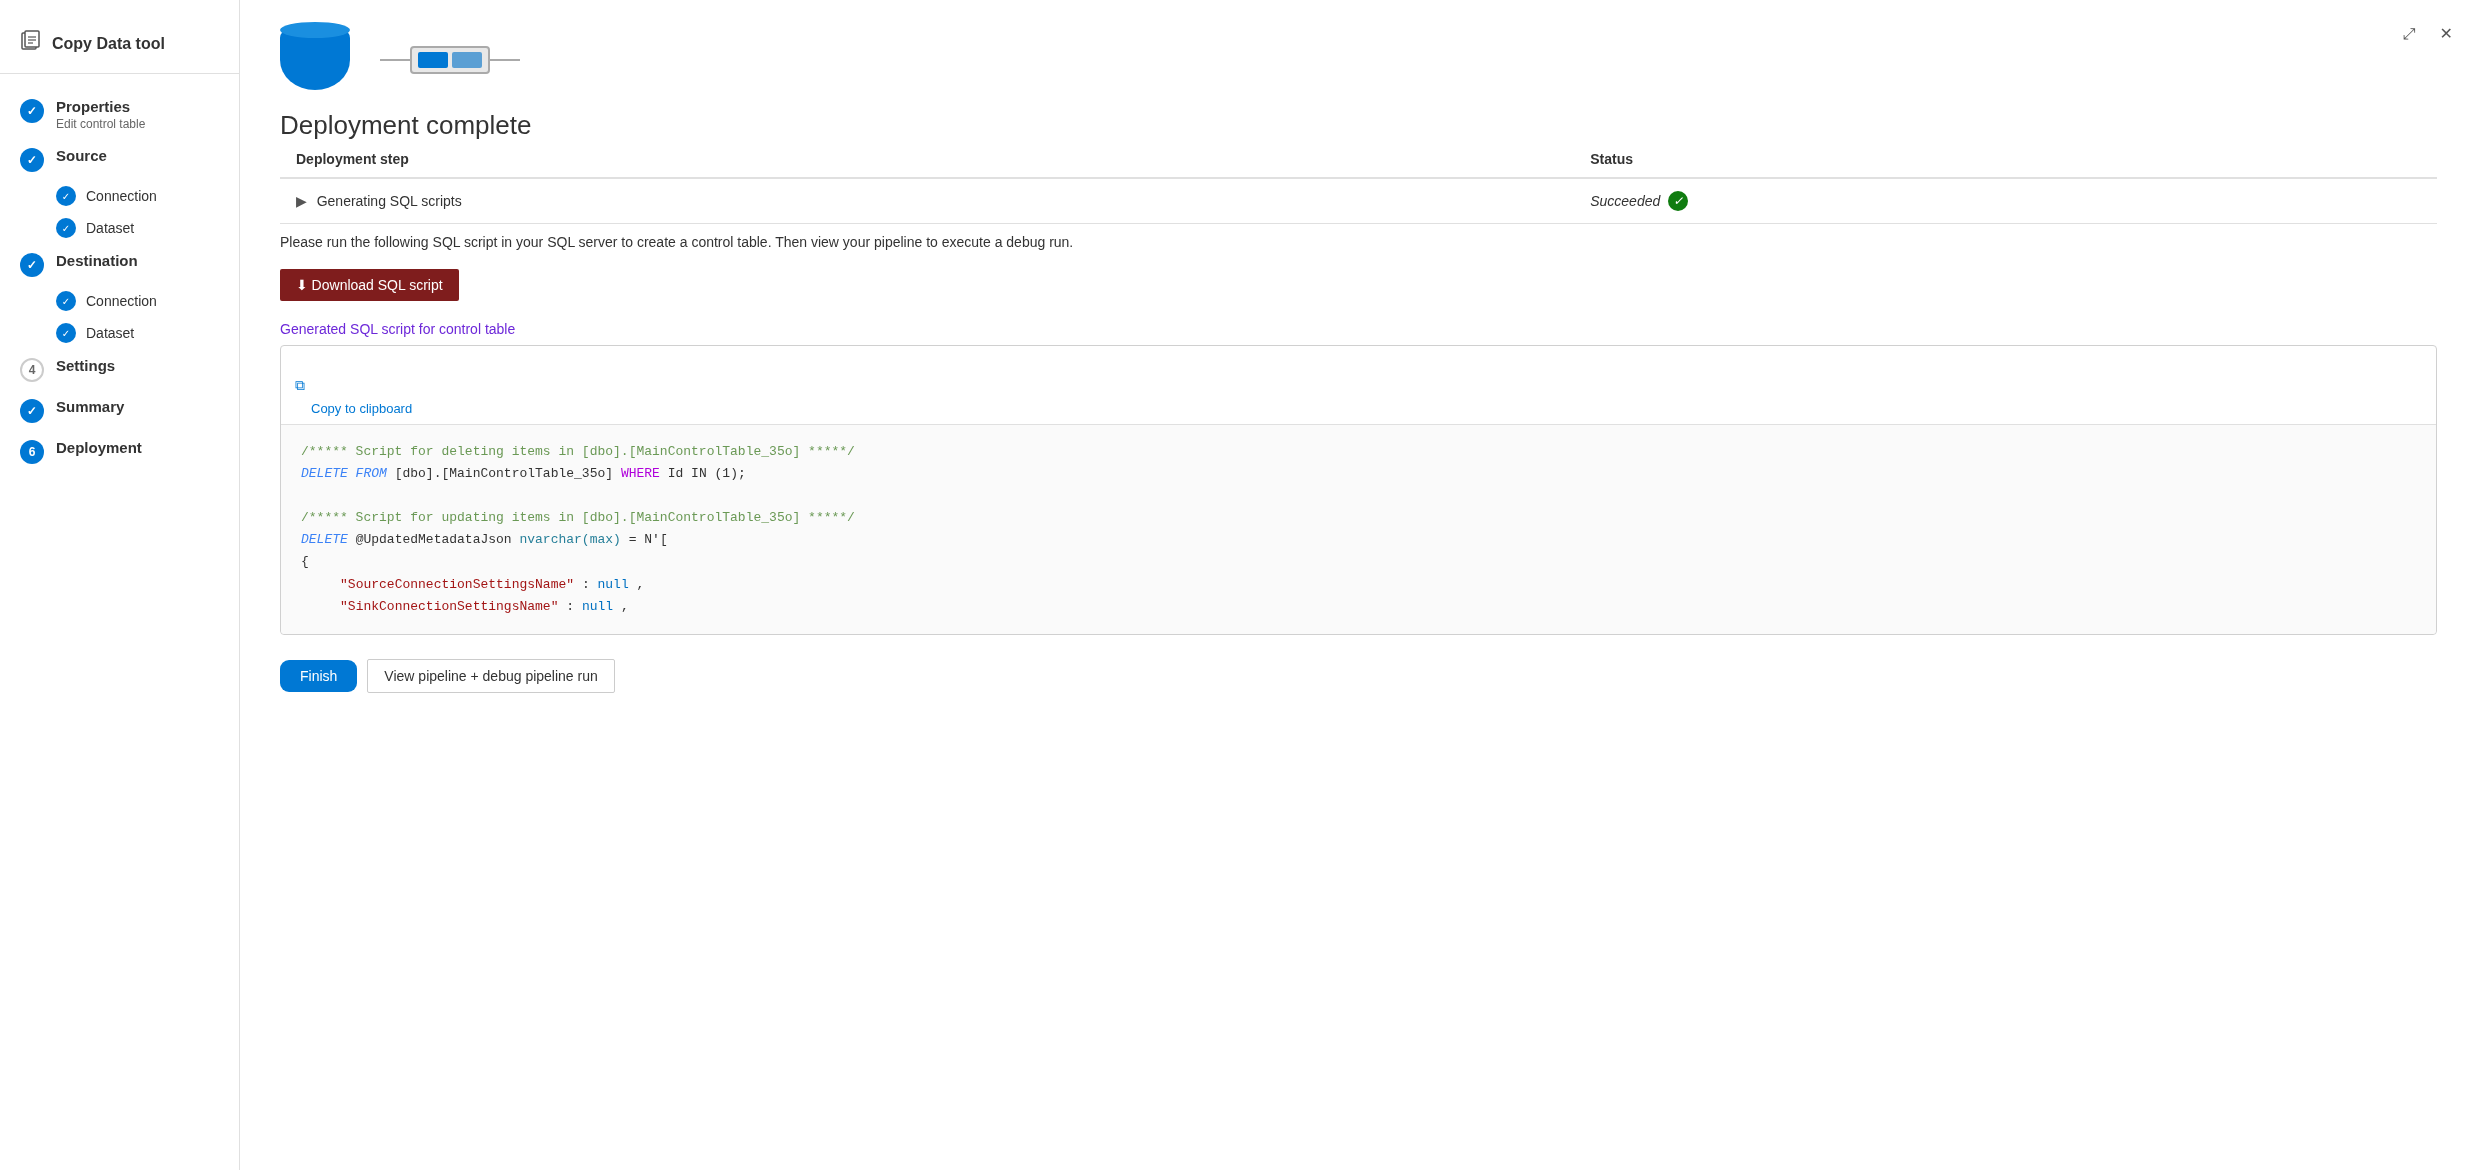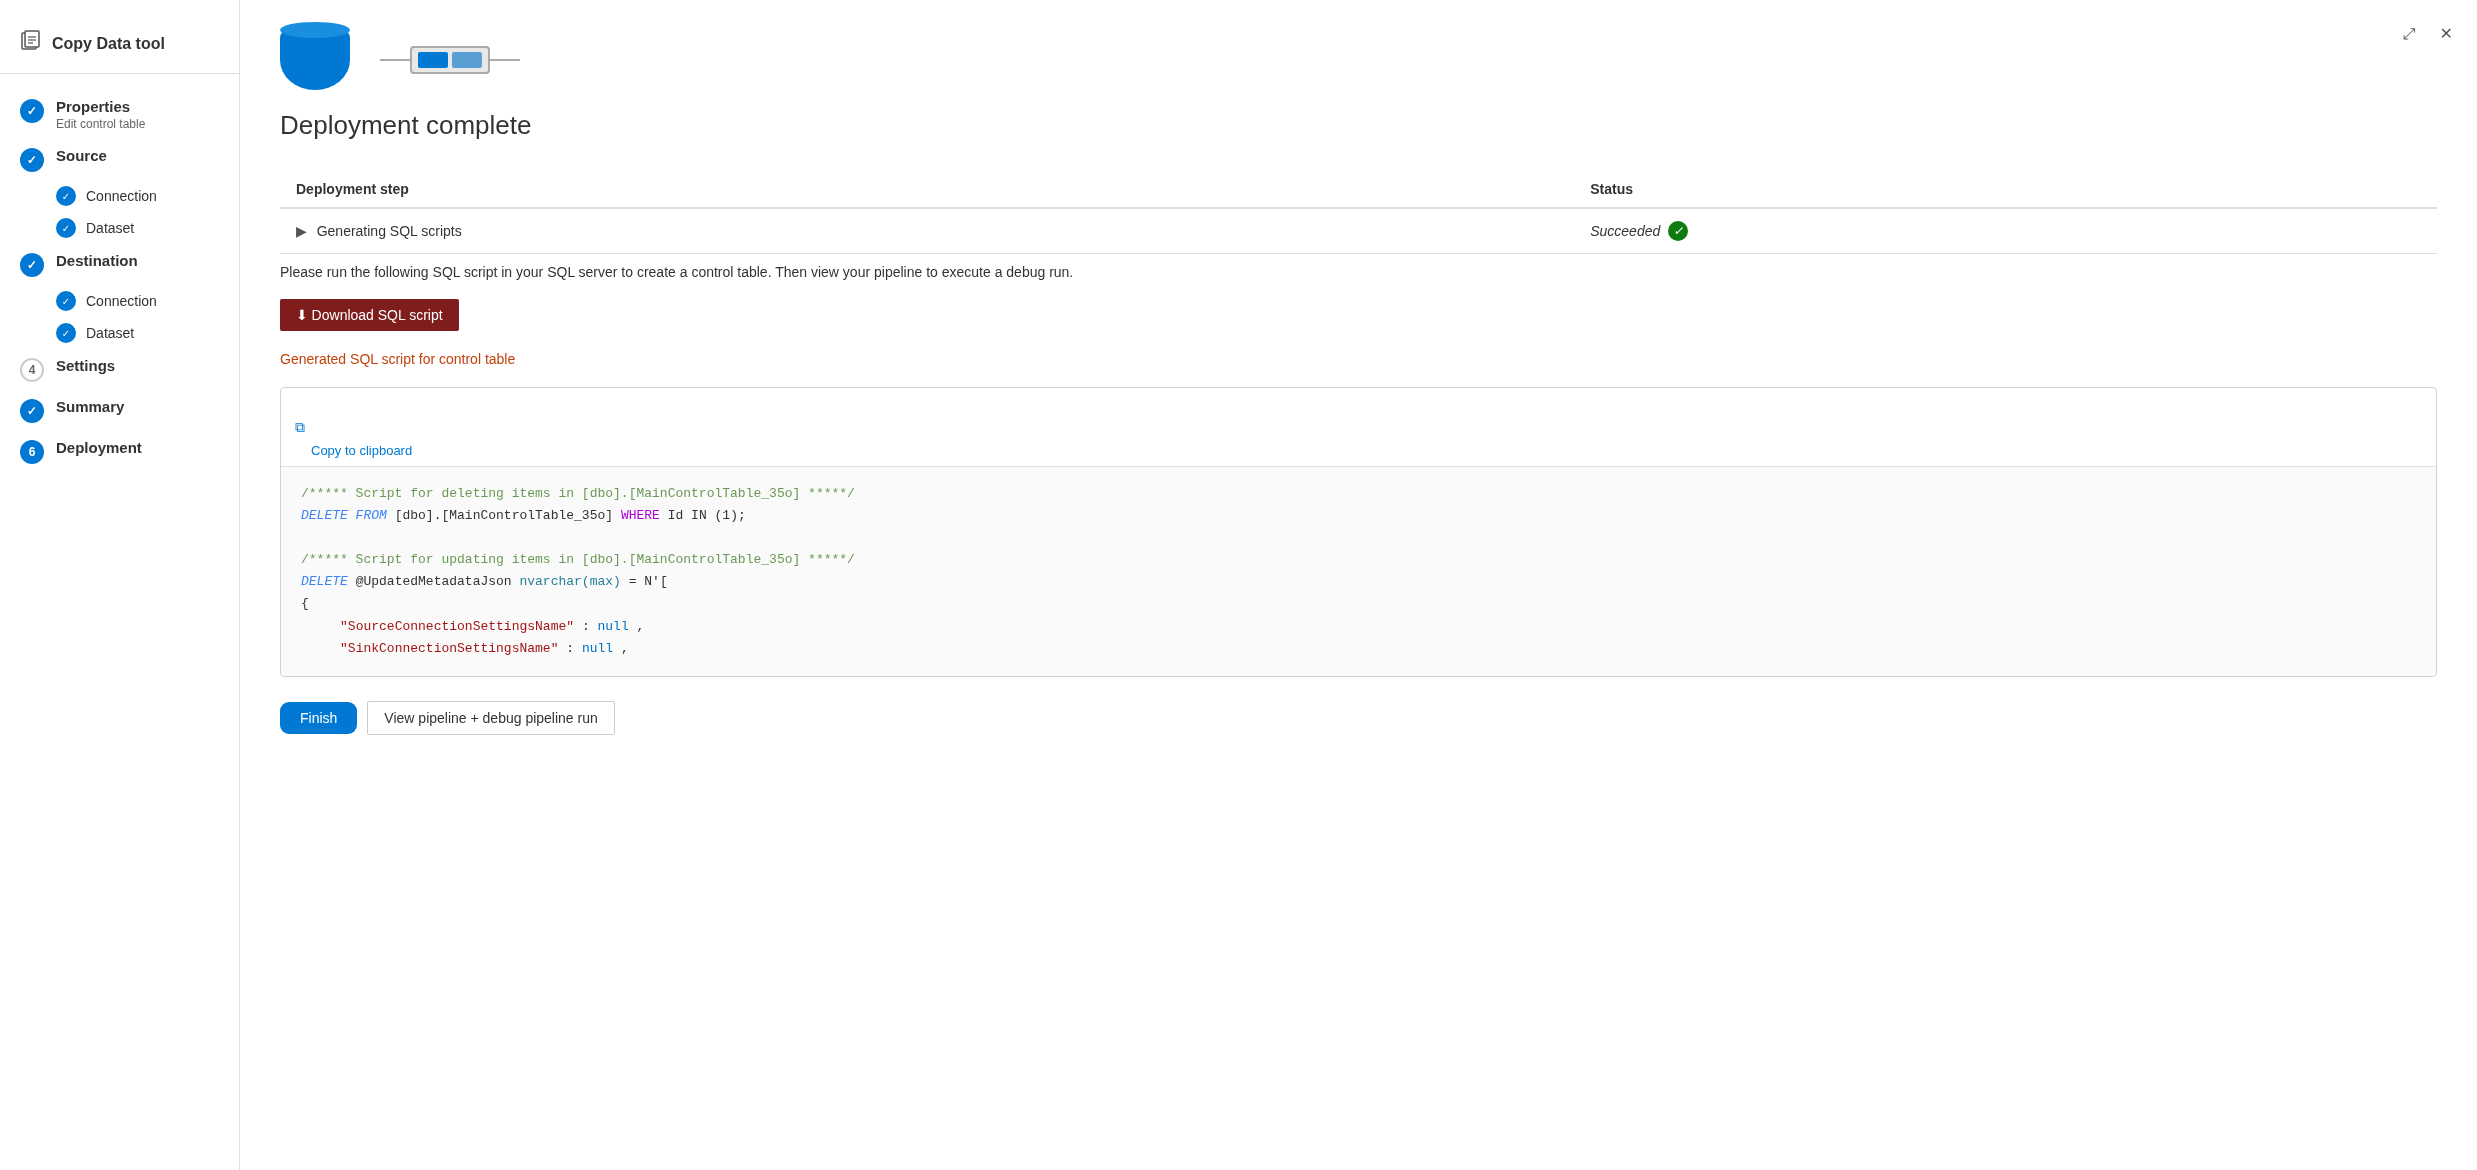--- a/index.html
+++ b/index.html
@@ -124,21 +124,20 @@
       height: 16px;
       background: #0078d4;
       border-radius: 2px;
     }
 
     
     .page-title {
       font-size: 26px;
       font-weight: 300;
       color: #333;
-      margin-bottom: 30px;
     }
 
     
     .deployment-table {
       width: 100%;
       border-collapse: collapse;
       margin-bottom: 8px;
     }
     .deployment-table th {
       text-align: left;
@@ -207,22 +206,22 @@
       border: 1px solid #ccc;
       padding: 8px 16px;
       border-radius: 2px;
       cursor: pointer;
       font-size: 14px;
     }
 
     
     .sql-section-label {
       font-size: 14px;
-      color: #c2410c;
-      margin-bottom: 20px;
+      color: #6d28d9;
+      margin-bottom: 8px;
     }
 
     
     .code-container {
       border: 1px solid #d0d0d0;
       border-radius: 4px;
       background: #fff;
       margin-bottom: 24px;
     }
     .code-toolbar {

